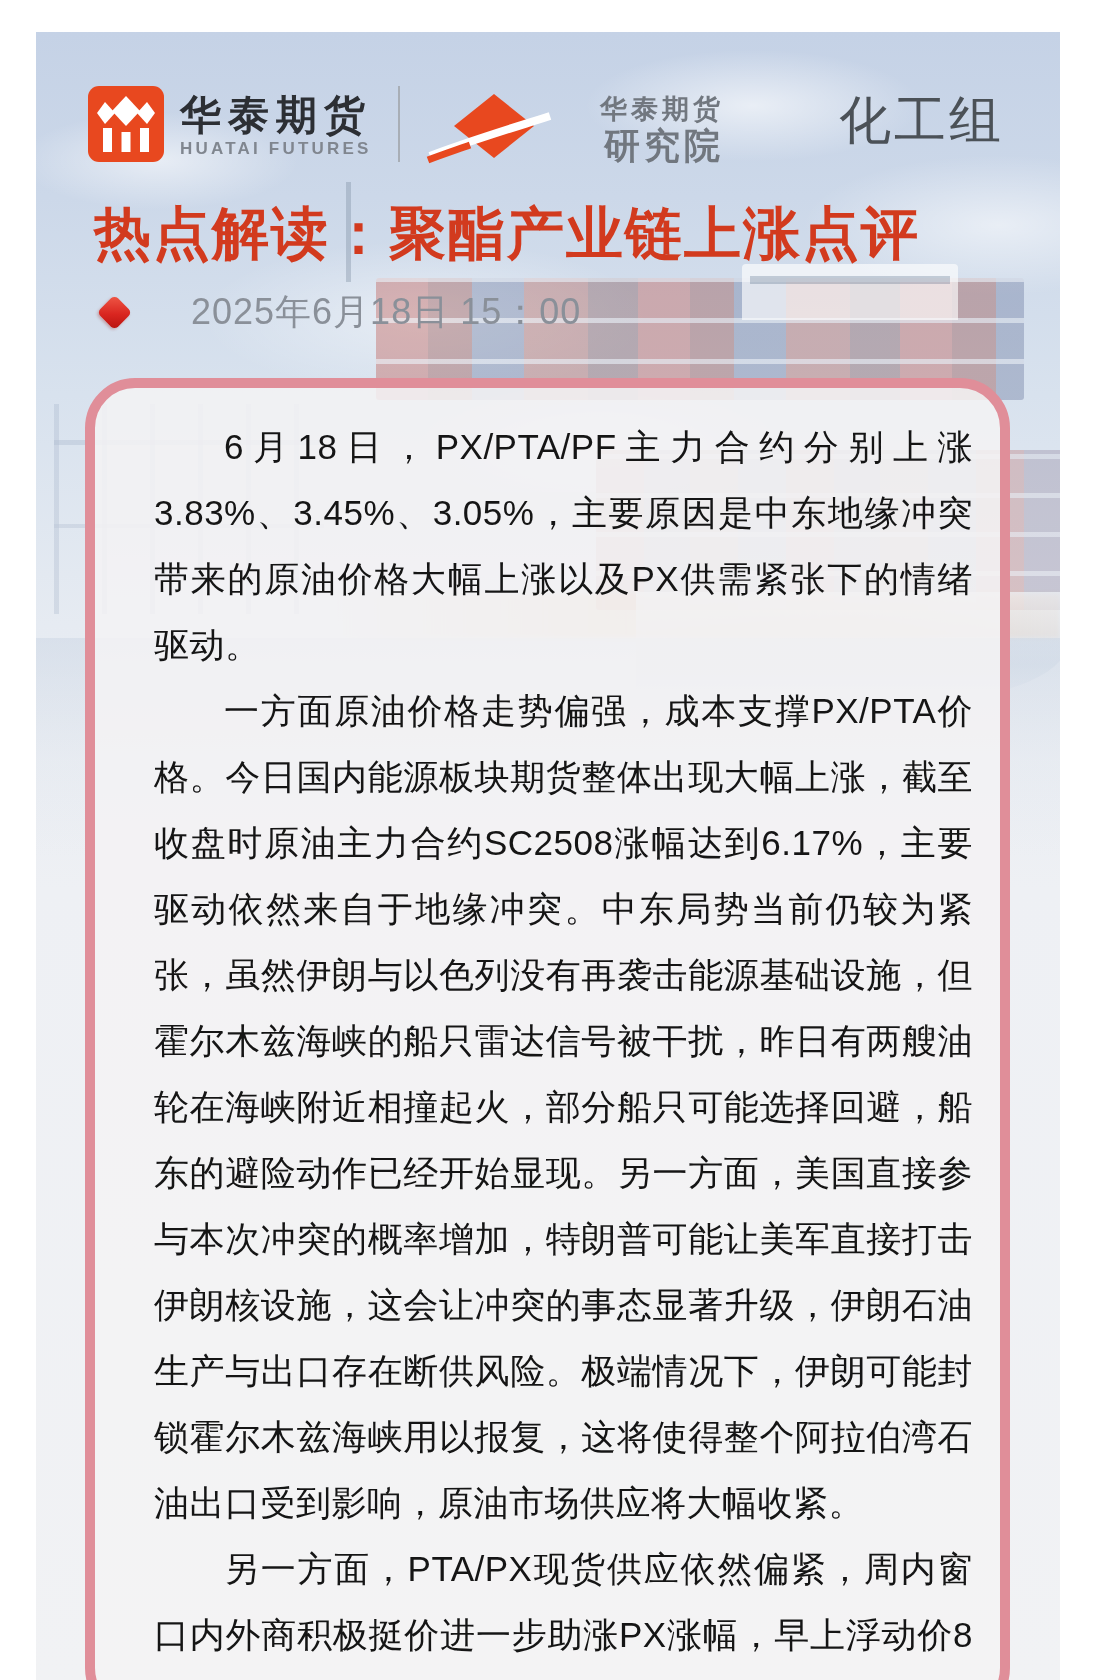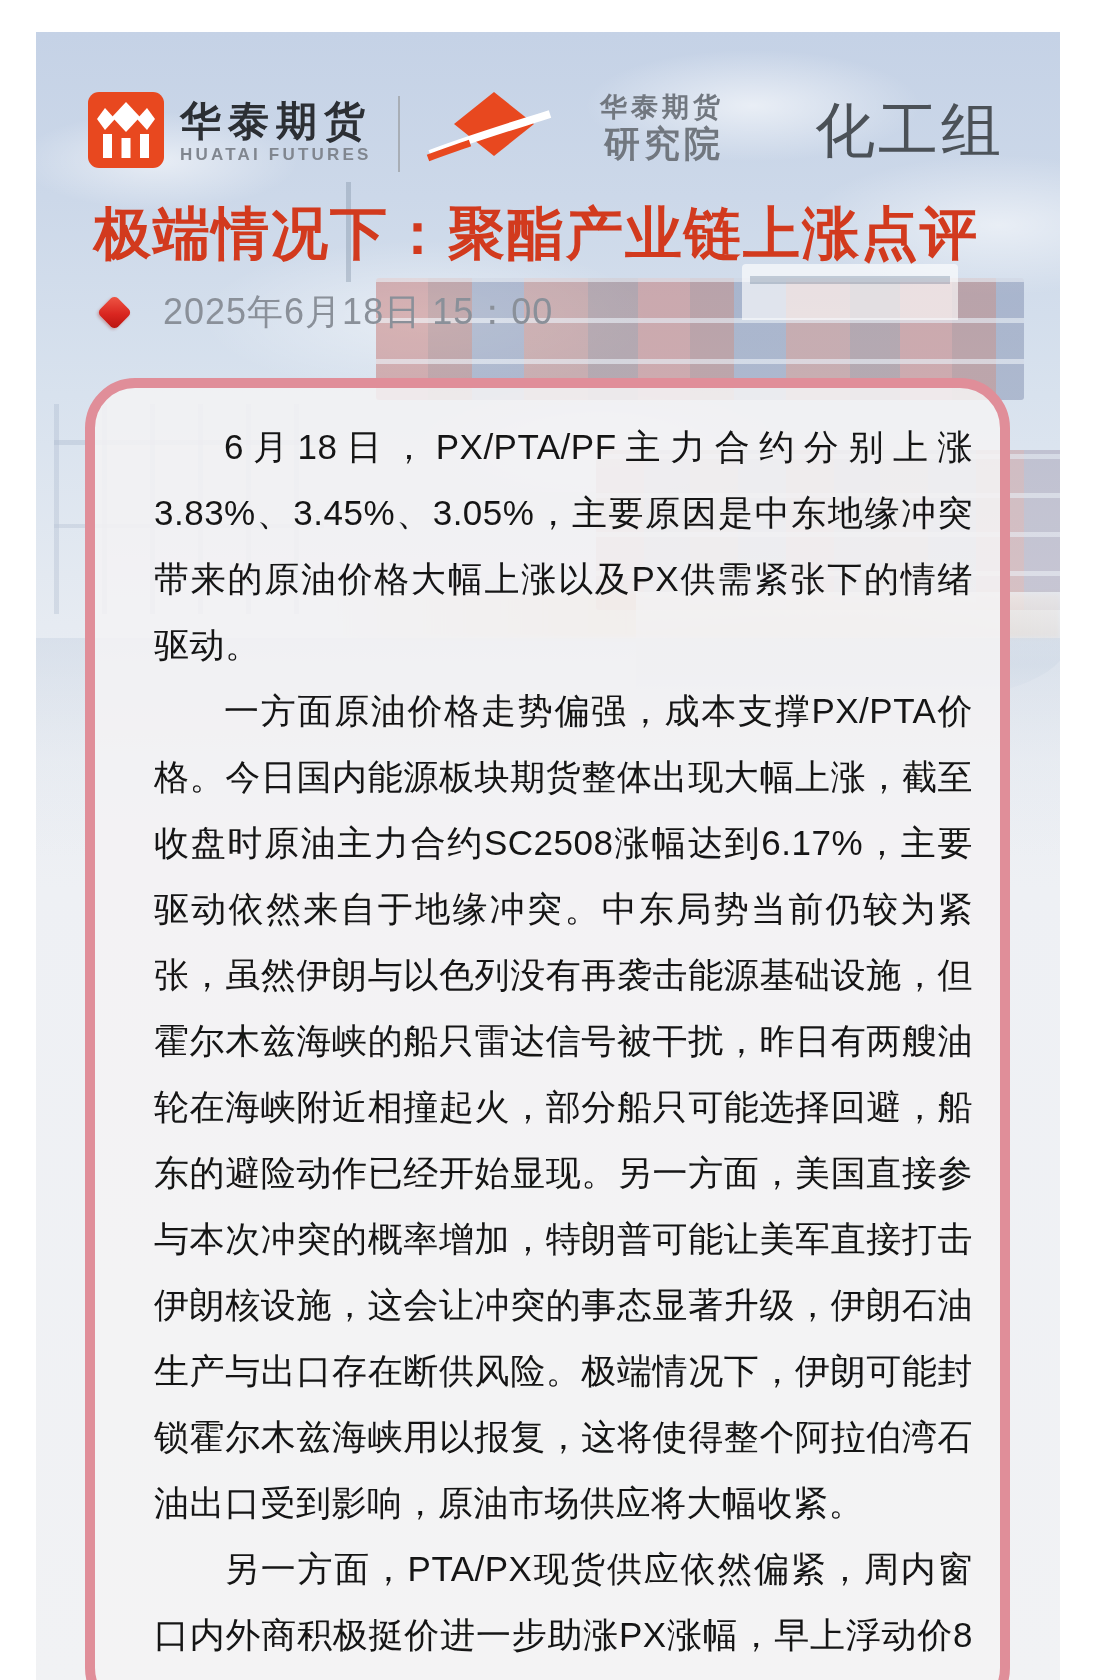--- a/index.html
+++ b/index.html
@@ -49,36 +49,36 @@
       repeating-linear-gradient(90deg, rgba(150,165,190,.5) 0 5px, transparent 5px 48px); }
   .warm-band { position:absolute; left:300px; top:562px; width:724px; height:44px;
     background:linear-gradient(90deg, transparent, rgba(236,170,110,.35) 35%,
                rgba(238,166,100,.45) 72%, rgba(236,170,110,.22));
     filter:blur(2px); }
   .water { position:absolute; left:0; top:606px; width:100%; height:220px;
     background:linear-gradient(180deg, rgba(196,208,224,.4), rgba(220,226,234,.2) 55%, transparent); }
 
   
   .header { position:absolute; left:52px; top:54px; right:56px; height:86px;
-            display:flex; align-items:flex-end; z-index:5; }
+            display:flex; align-items:flex-start; z-index:5; }
   .logo-block { display:flex; align-items:center; }
   .logo-text { margin-left:16px; display:flex; flex-direction:column; }
   .logo-cn { font-size:41px; font-weight:bold; color:#2c2f34; letter-spacing:7px; line-height:1.1; }
   .logo-en { font-size:17px; font-weight:bold; color:#80868f; letter-spacing:3.2px; }
   .header-divider { width:2px; height:76px; background:#a8aeb6; margin:0 26px; }
   .research-block { display:flex; align-items:center; }
   .research-text { margin-left:6px; display:flex; flex-direction:column; text-align:right; }
   .research-line1 { font-size:27px; font-weight:bold; color:#71777f; letter-spacing:4px; line-height:1.15; }
   .research-line2 { font-size:36px; font-weight:bold; color:#71777f; letter-spacing:4px; line-height:1.15;margin-left:44px; }
-  .group-label { margin-left:auto; font-size:60px; color:#4b5157; letter-spacing:3px; }
+  .group-label { margin-left:auto; font-size:52px; color:#4b5157; letter-spacing:3px; }
 
   
   .title { position:absolute; left:58px; top:164px; z-index:5;
            font-size:57px; font-weight:bold; color:#d23a1e; letter-spacing:2px; }
-  .date-row { position:absolute; left:62px; top:256px; z-index:5; display:flex; align-items:center; }
+  .date-row { position:absolute; left:62px; top:256px; z-index:5; display:flex; align-items:center;gap:28px; }
   .diamond-bullet { width:25px; height:25px; border-radius:5px; margin:0 36px 0 4px;
            background:linear-gradient(135deg,#f05a48 0%, #d92620 55%, #b6120e 100%);
            transform:rotate(45deg); box-shadow:0 2px 3px rgba(150,30,20,.3); }
   .date-text { font-size:36px; color:#8a9099; letter-spacing:1px; }
 
   
   .card { position:absolute; left:49px; top:346px; width:925px; height:1340px; z-index:4;
           border:10px solid #e08e99; border-radius:50px;
           background:rgba(243,242,244,0.87); }
   .card-body { padding:26px 27px 0 27px; }
@@ -132,21 +132,21 @@
         </span>
         <span class="research-text">
           <span class="research-line1">华泰期货</span>
           <span class="research-line2">研究院</span>
         </span>
       </div>
 
       <div class="group-label">化工组</div>
     </div>
 
-    <div class="title">极端情况下：聚酯产业链上涨点评</div>
+    <div class="title">热点解读：聚酯产业链上涨点评</div>
 
     <div class="date-row">
       <span class="diamond-bullet"></span>
       <span class="date-text">2025年6月18日  15：00</span>
     </div>
 
     <div class="card">
       <div class="card-body">
         <p>6月18日，PX/PTA/PF主力合约分别上涨3.83%、3.45%、3.05%，主要原因是中东地缘冲突带来的原油价格大幅上涨以及PX供需紧张下的情绪驱动。</p>
         <p>一方面原油价格走势偏强，成本支撑PX/PTA价格。今日国内能源板块期货整体出现大幅上涨，截至收盘时原油主力合约SC2508涨幅达到6.17%，主要驱动依然来自于地缘冲突。中东局势当前仍较为紧张，虽然伊朗与以色列没有再袭击能源基础设施，但霍尔木兹海峡的船只雷达信号被干扰，昨日有两艘油轮在海峡附近相撞起火，部分船只可能选择回避，船东的避险动作已经开始显现。另一方面，美国直接参与本次冲突的概率增加，特朗普可能让美军直接打击伊朗核设施，这会让冲突的事态显著升级，伊朗石油生产与出口存在断供风险。极端情况下，伊朗可能封锁霍尔木兹海峡用以报复，这将使得整个阿拉伯湾石油出口受到影响，原油市场供应将大幅收紧。</p>

